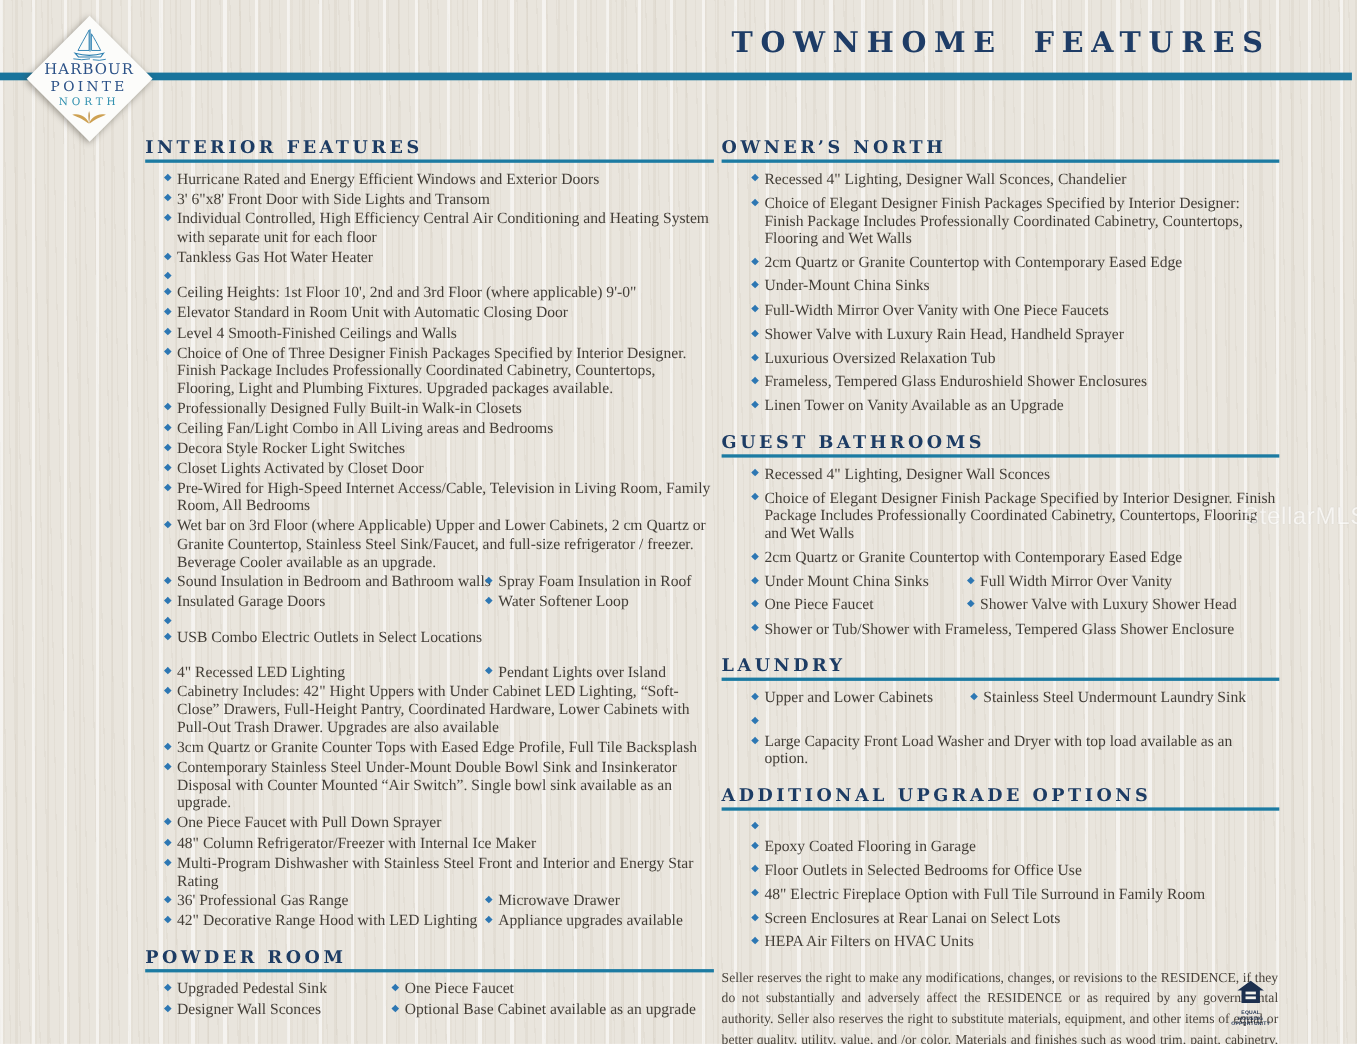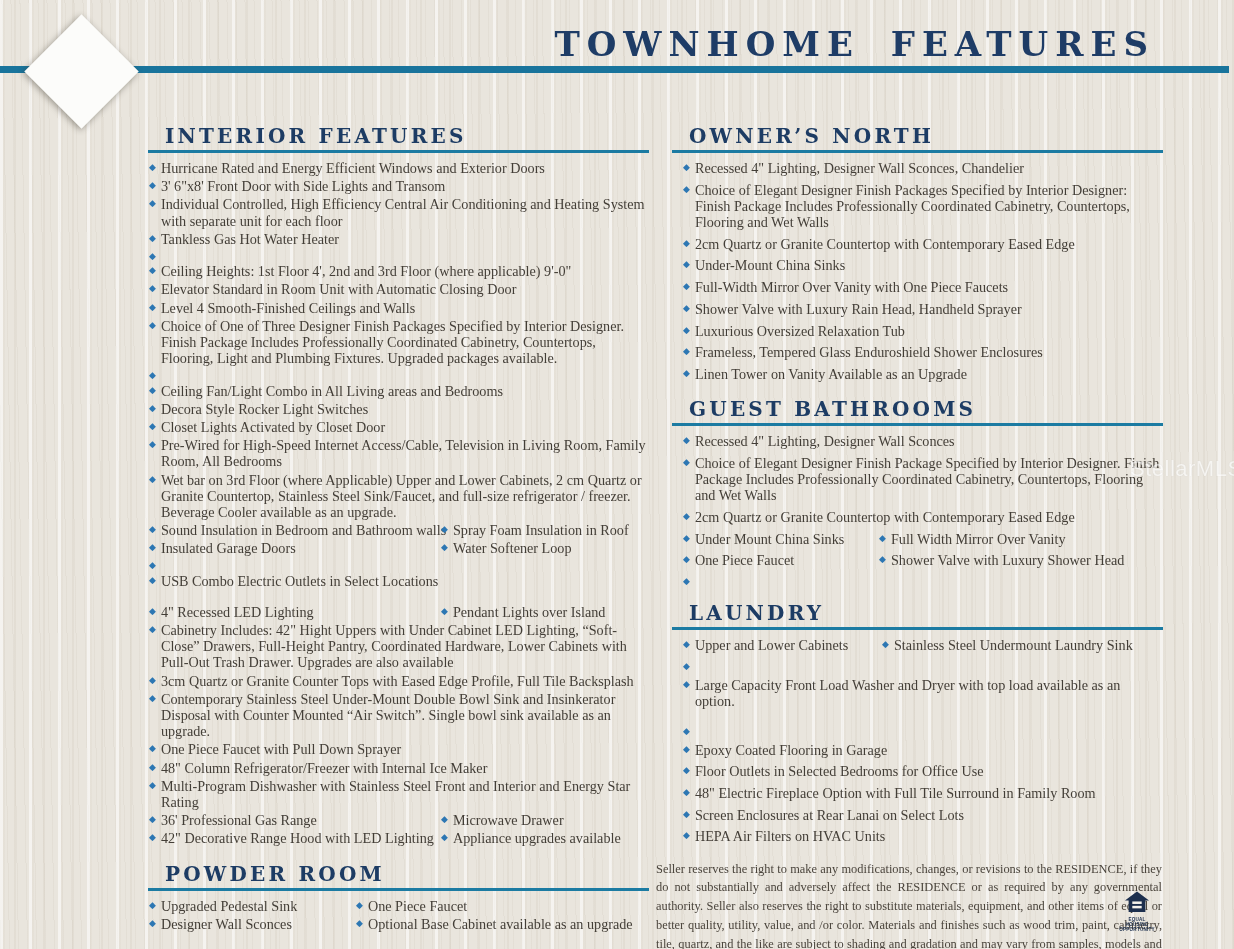--- a/index.html
+++ b/index.html
@@ -21,21 +21,21 @@
         transparent 1px 9px);
   }
   
   .brand-bar{
     position:absolute;left:0;top:66px;width:1229px;height:7px;
     background:#19749c;z-index:1;
   }
   .page-title{
     position:absolute;top:24px;right:79px;z-index:2;
     font-family:"DejaVu Serif",serif;font-weight:700;
-    font-size:34px;letter-spacing:7px;word-spacing:12px;
+    font-size:26px;letter-spacing:7px;word-spacing:12px;
     color:#1e3c66;white-space:nowrap;padding-left:28px;
   }
   .logo-diamond{
     position:absolute;left:41px;top:31px;width:81px;height:81px;
     background:#fcfcfa;transform:rotate(45deg);
     box-shadow:0 2px 6px rgba(60,55,45,.45);
     z-index:2;
   }
   .logo-content{
     position:absolute;left:21px;top:24px;width:120px;z-index:3;
@@ -46,22 +46,22 @@
   .logo-line2{font-family:"DejaVu Serif",serif;font-size:12.5px;letter-spacing:3px;color:#2b5187;margin-top:2px;}
   .logo-line3{font-family:"DejaVu Serif",serif;font-size:9.5px;letter-spacing:3.5px;color:#2e8fae;margin-top:3px;}
   .logo-flourish{display:block;margin:2px auto 0 auto;}
   
   .col{position:absolute;top:124px;z-index:2;}
   .col-left{left:132px;width:517px;}
   .col-right{left:656px;width:507px;}
   .section{margin-bottom:15px;}
   .sec-title{
     font-family:"DejaVu Serif",serif;font-weight:700;
-    font-size:20px;letter-spacing:3.2px;color:#1d3c64;
-    border-bottom:3px solid #1c7ba2;padding:0 0 2px 17px;margin:0 0 7px 16px;
+    font-size:16px;letter-spacing:3.2px;color:#1d3c64;
+    border-bottom:3px solid #1c7ba2;padding:0 0 2px 0;margin:0 0 7px 0;
     white-space:nowrap;
   }
   .items{list-style:none;margin:0;padding:0 0 0 17px;}
   .col-right .items{padding-left:27px;}
   .item{
     margin-bottom:2px;
     font-size:14.2px;line-height:1.14;color:#433e37;
   }
   .col-right .item{margin-bottom:5.5px;}
   .item.single{display:flex;align-items:flex-start;}
@@ -105,20 +105,37 @@
 </head>
 <body>
 
 <div class="page">
 
   <div class="brand-bar"></div>
 
   <div class="page-title">TOWNHOME FEATURES</div>
 
   <div class="logo-diamond"></div>
+  <div class="logo-content">
+    <svg class="logo-boat" width="34" height="32" viewBox="0 0 40 38" fill="none">
+      <path d="M21 3 L21 27" stroke="#2c7fb0" stroke-width="1.2"></path>
+      <path d="M20 4 C15 13 11 20 8 26 L20 26 Z" stroke="#2c7fb0" stroke-width="1" fill="none"></path>
+      <path d="M22.5 8 L22.5 26 L32.5 26 C29 19 26 13.5 22.5 8 Z" stroke="#2c7fb0" stroke-width="1" fill="none"></path>
+      <path d="M5 29 Q20 33.5 35.5 29 L32.5 33 L8.5 33 Z" stroke="#2c7fb0" stroke-width="1.2" fill="none"></path>
+      <path d="M3 35 Q12 37 21 35 M24 36 Q31 37.5 38 35.5" stroke="#2c7fb0" stroke-width="1"></path>
+    </svg>
+    <div class="logo-line1">HARBOUR</div>
+    <div class="logo-line2">POINTE</div>
+    <div class="logo-line3">NORTH</div>
+    <svg class="logo-flourish" width="34" height="13" viewBox="0 0 40 15">
+      <path d="M20 14 C17 7 10 3 2 5 C9 8 14 10 19 14 Z" fill="#c9973f" opacity=".9"></path>
+      <path d="M20 14 C23 7 30 3 38 5 C31 8 26 10 21 14 Z" fill="#c9973f" opacity=".9"></path>
+      <path d="M20 14 C19 8 19 4 20 1 C21 4 21 8 20 14 Z" fill="#b9883a"></path>
+    </svg>
+  </div>
 
   <div class="col col-left">
       <section class="section" data-section="interior-features">
         <h2 class="sec-title">INTERIOR FEATURES</h2>
         <ul class="items">
           <li class="item single">
             <span class="bullet">◆</span>
             <span class="txt">Hurricane Rated and Energy Efficient Windows and Exterior Doors</span>
           </li>
           <li class="item single">
@@ -131,36 +148,37 @@
           </li>
           <li class="item single">
             <span class="bullet">◆</span>
             <span class="txt">Tankless Gas Hot Water Heater</span>
           </li>
           <li class="item single">
             <span class="bullet">◆</span>
           </li>
           <li class="item single">
             <span class="bullet">◆</span>
-            <span class="txt">Ceiling Heights: 1st Floor 4', 2nd and 3rd Floor (where applicable) 9'-0"</span>
+            <span class="txt">Ceiling Heights: 1st Floor 10', 2nd and 3rd Floor (where applicable) 9'-0"</span>
           </li>
           <li class="item single">
             <span class="bullet">◆</span>
             <span class="txt">Elevator Standard in Room Unit with Automatic Closing Door</span>
           </li>
           <li class="item single">
             <span class="bullet">◆</span>
             <span class="txt">Level 4 Smooth-Finished Ceilings and Walls</span>
           </li>
           <li class="item single">
             <span class="bullet">◆</span>
             <span class="txt">Choice of One of Three Designer Finish Packages Specified by Interior Designer. Finish Package Includes Professionally Coordinated Cabinetry, Countertops, Flooring, Light and Plumbing Fixtures. Upgraded packages available.</span>
           </li>
           <li class="item single">
             <span class="bullet">◆</span>
+            <span class="txt">Professionally Designed Fully Built-in Walk-in Closets</span>
           </li>
           <li class="item single">
             <span class="bullet">◆</span>
             <span class="txt">Ceiling Fan/Light Combo in All Living areas and Bedrooms</span>
           </li>
           <li class="item single">
             <span class="bullet">◆</span>
             <span class="txt">Decora Style Rocker Light Switches</span>
           </li>
           <li class="item single">
@@ -361,20 +379,21 @@
               <span class="bullet">◆</span>
               <span class="txt">One Piece Faucet</span>
             </span>
             <span class="cell cell-2">
               <span class="bullet">◆</span>
               <span class="txt">Shower Valve with Luxury Shower Head</span>
             </span>
           </li>
           <li class="item single">
             <span class="bullet">◆</span>
+            <span class="txt">Shower or Tub/Shower with Frameless, Tempered Glass Shower Enclosure</span>
           </li>
         </ul>
       </section>
       <section class="section" data-section="laundry">
         <h2 class="sec-title">LAUNDRY</h2>
         <ul class="items">
           <li class="item pair">
             <span class="cell cell-1">
               <span class="bullet">◆</span>
               <span class="txt">Upper and Lower Cabinets</span>
@@ -387,20 +406,21 @@
           <li class="item single">
             <span class="bullet">◆</span>
           </li>
           <li class="item single">
             <span class="bullet">◆</span>
             <span class="txt">Large Capacity Front Load Washer and Dryer with top load available as an option.</span>
           </li>
         </ul>
       </section>
       <section class="section" data-section="additional-upgrade-options">
+        <h2 class="sec-title">ADDITIONAL UPGRADE OPTIONS</h2>
         <ul class="items">
           <li class="item single">
             <span class="bullet">◆</span>
           </li>
           <li class="item single">
             <span class="bullet">◆</span>
             <span class="txt">Epoxy Coated Flooring in Garage</span>
           </li>
           <li class="item single">
             <span class="bullet">◆</span>

